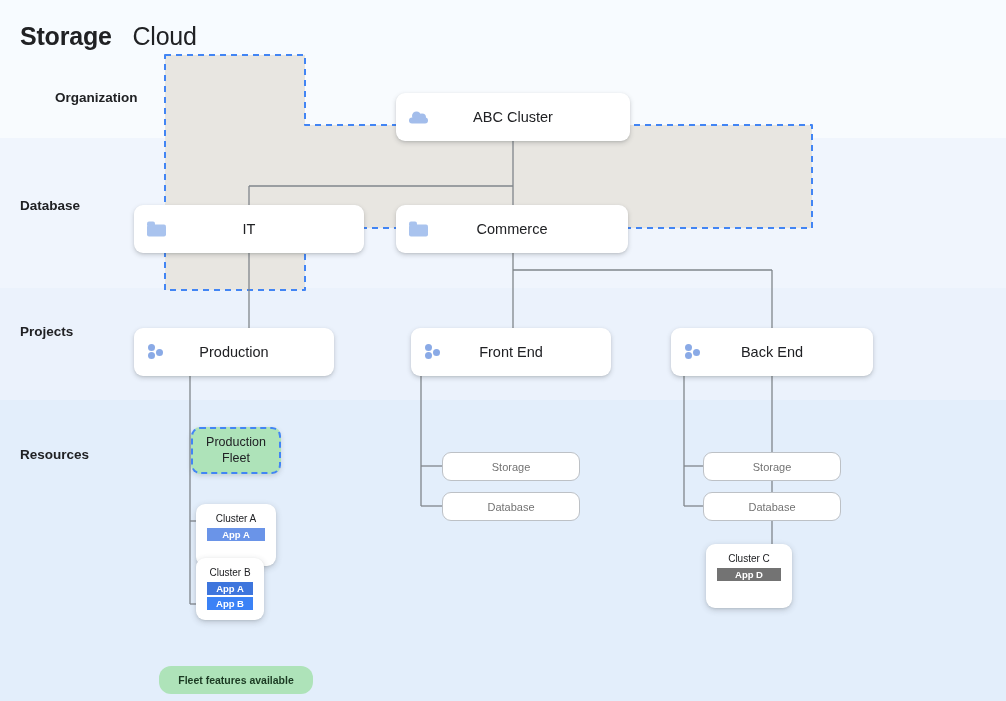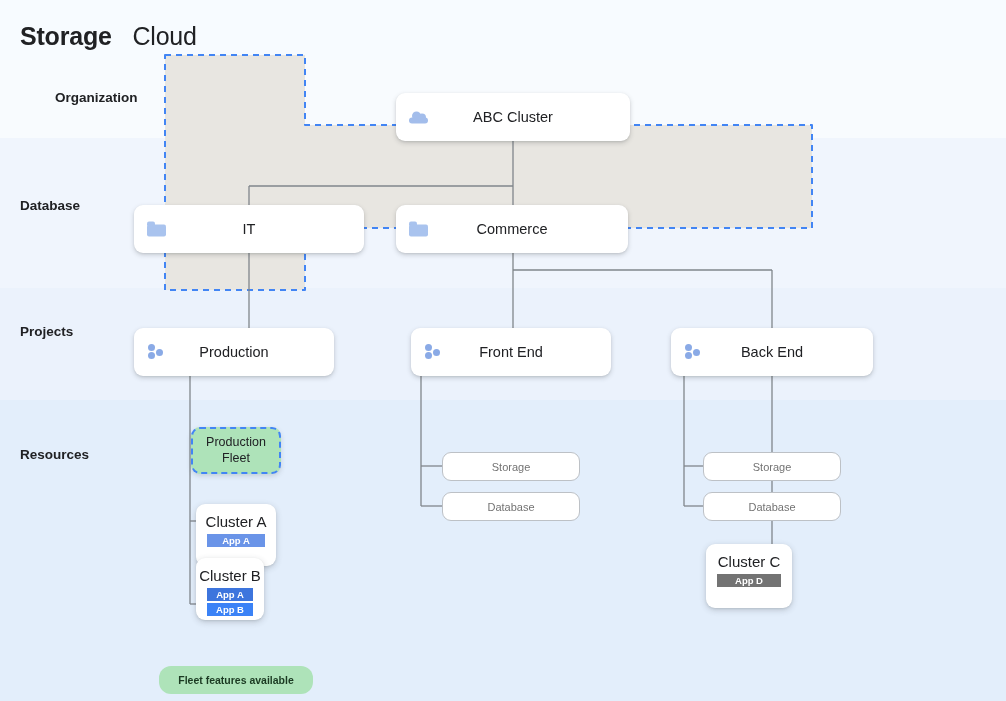--- a/index.html
+++ b/index.html
@@ -106,21 +106,21 @@
   }
   #fleet-node .ctext{font-size:12.5px;color:#202124;line-height:1.22;font-weight:normal;}
 
   
   .cluster{
     position:absolute;background:#ffffff;border-radius:9px;
     box-shadow:0 2px 6px rgba(60,64,67,.24), 0 1px 2px rgba(60,64,67,.10);
     box-sizing:border-box;
   }
   .cluster .cl-title{
-    text-align:center;font-size:15px;color:#202124;
+    text-align:center;font-size:10px;color:#202124;
     margin-top:9px;white-space:nowrap;font-weight:normal;
   }
   .cluster .apps{margin-top:4px;padding:0 11px;}
   .app-chip{
     display:block;text-align:center;color:#ffffff;
     font-size:9.5px;font-weight:bold;line-height:13px;height:13px;
     margin-bottom:2px;
   }
 </style>
 </head>

